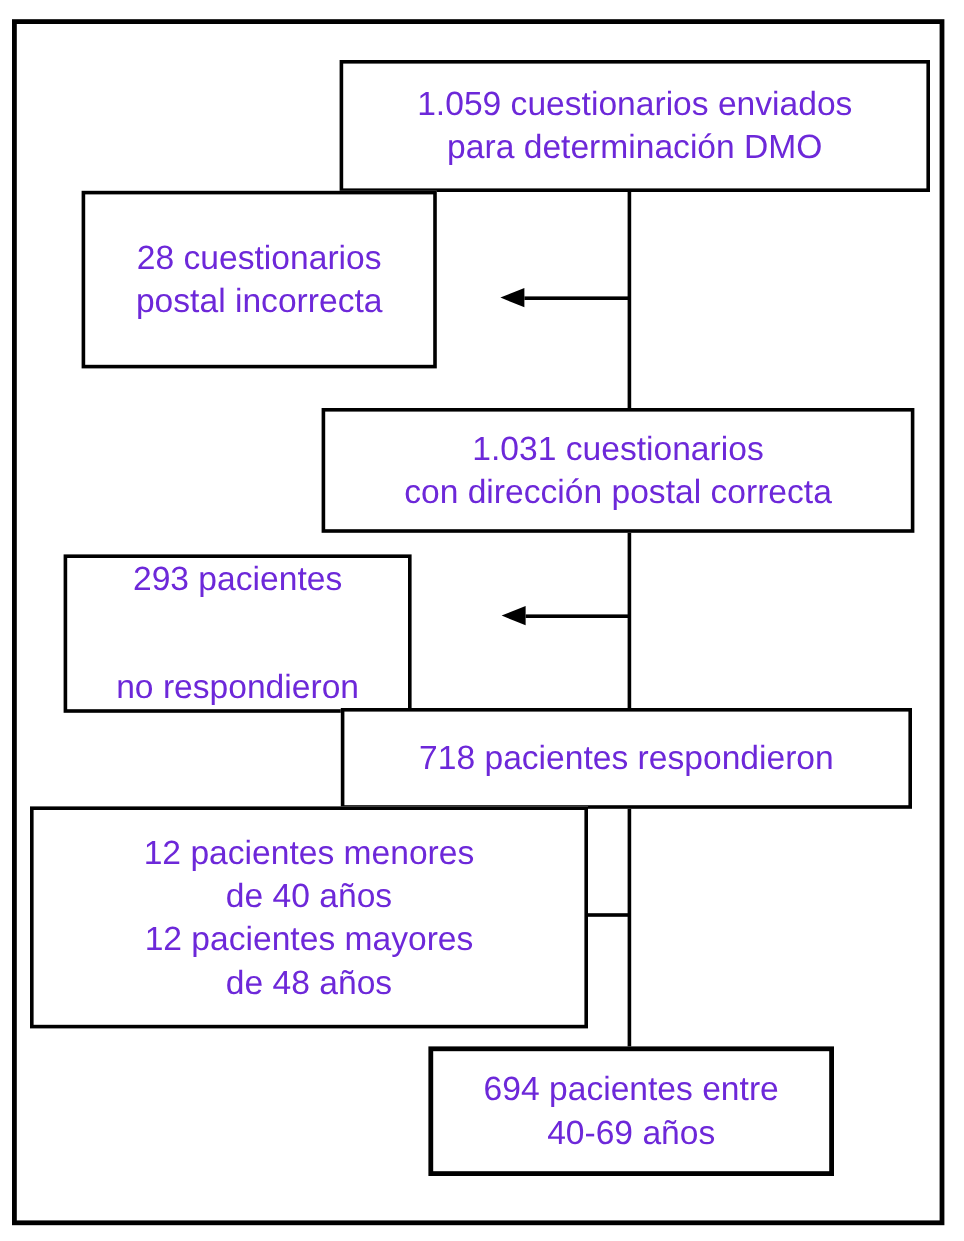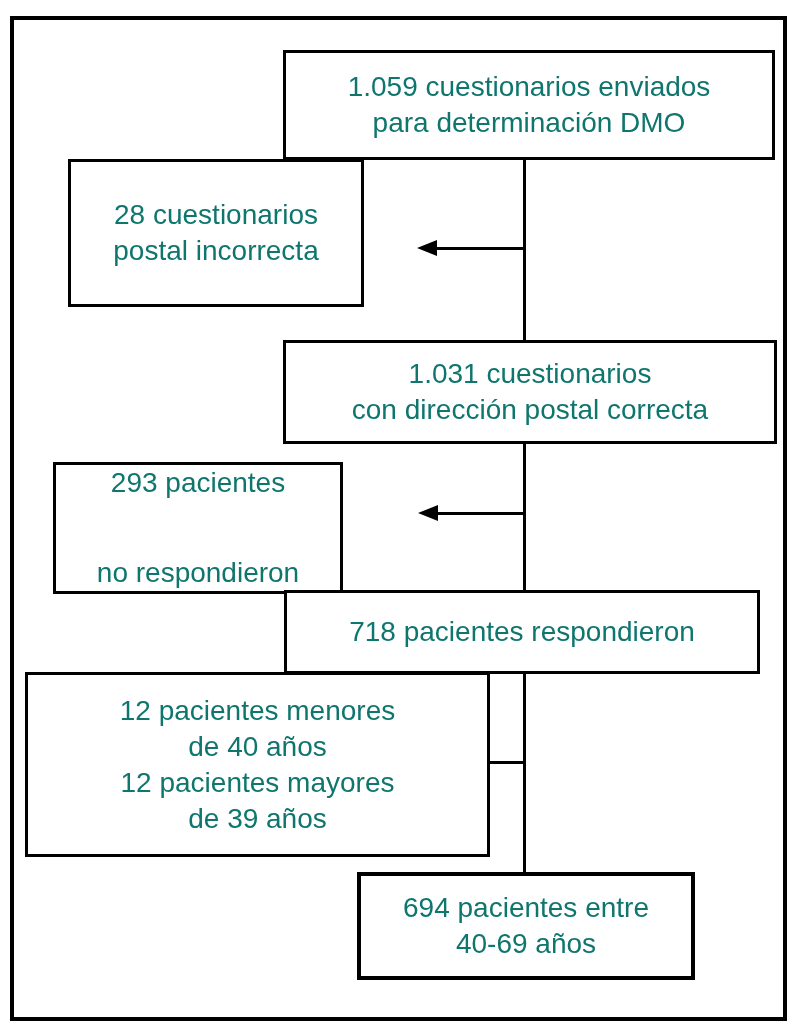--- a/index.html
+++ b/index.html
@@ -6,21 +6,21 @@
     margin: 0;
     padding: 0;
     background: #ffffff;
   }
   #canvas {
     position: relative;
     width: 803px;
     height: 1034px;
     background: #ffffff;
     font-family: "Liberation Sans", "DejaVu Sans", sans-serif;
-    color: #0f766e;
+    color: #6d28d9;
     overflow: hidden;
   }
   .outer-frame {
     position: absolute;
     left: 10px;
     top: 16px;
     width: 777px;
     height: 1005px;
     border: 4px solid #000000;
     box-sizing: border-box;
@@ -35,21 +35,21 @@
     flex-direction: column;
     justify-content: center;
     align-items: center;
     text-align: center;
     font-size: 28px;
     line-height: 36px;
     z-index: 2;
   }
   .node-sent            { left: 283px; top: 50px;  width: 492px; height: 110px; }
   .node-wrong-address   { left: 68px;  top: 159px; width: 296px; height: 148px; }
-  .node-correct-address { left: 283px; top: 340px; width: 494px; height: 104px; }
+  .node-correct-address { left: 268px; top: 340px; width: 494px; height: 104px; }
   .node-no-response     { left: 53px;  top: 462px; width: 290px; height: 132px; justify-content: space-between; }
   .node-responded       { left: 284px; top: 590px; width: 476px; height: 84px;  }
   .node-age-excluded    { left: 25px;  top: 672px; width: 465px; height: 185px; }
   .node-final           { left: 357px; top: 872px; width: 338px; height: 108px; border-width: 4px; }
   .trunk-line {
     position: absolute;
     left: 523px;
     top: 160px;
     width: 3px;
     height: 714px;
@@ -125,21 +125,21 @@
   </div>
 
   <div class="node node-responded">
     <div class="line">718 pacientes respondieron</div>
   </div>
 
   <div class="node node-age-excluded">
     <div class="line">12 pacientes menores</div>
     <div class="line">de 40 años</div>
     <div class="line">12 pacientes mayores</div>
-    <div class="line">de 39 años</div>
+    <div class="line">de 48 años</div>
   </div>
 
   <div class="node node-final">
     <div class="line">694 pacientes entre</div>
     <div class="line">40-69 años</div>
   </div>
 
 </div>
 
 </body></html>

